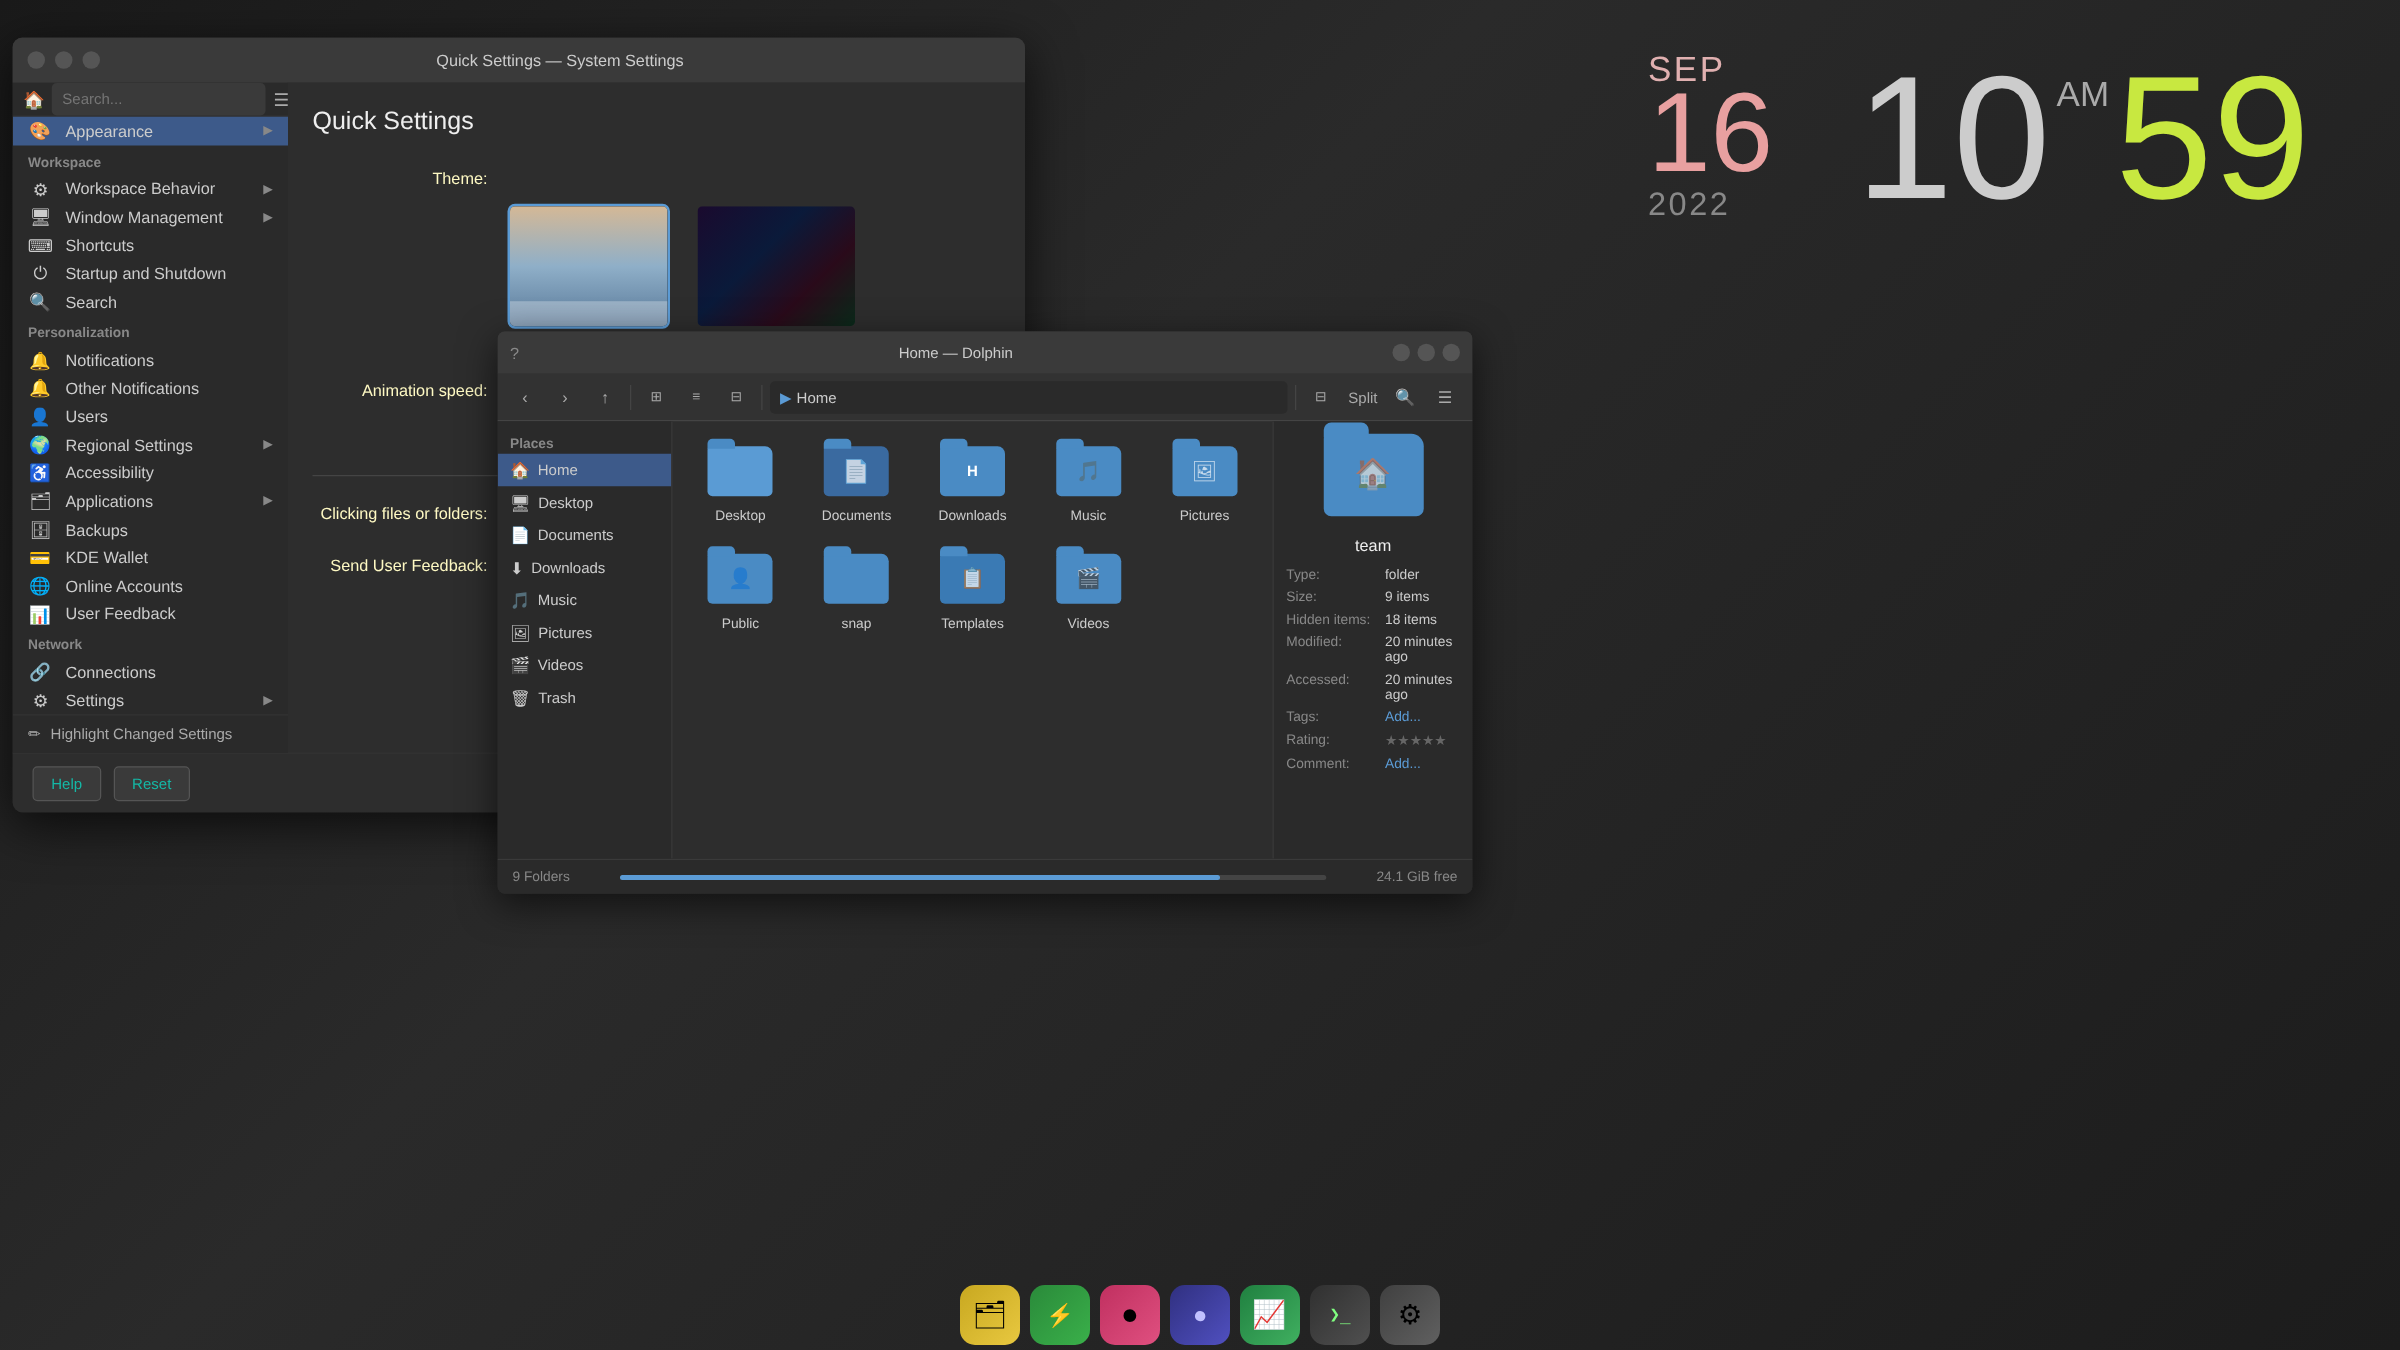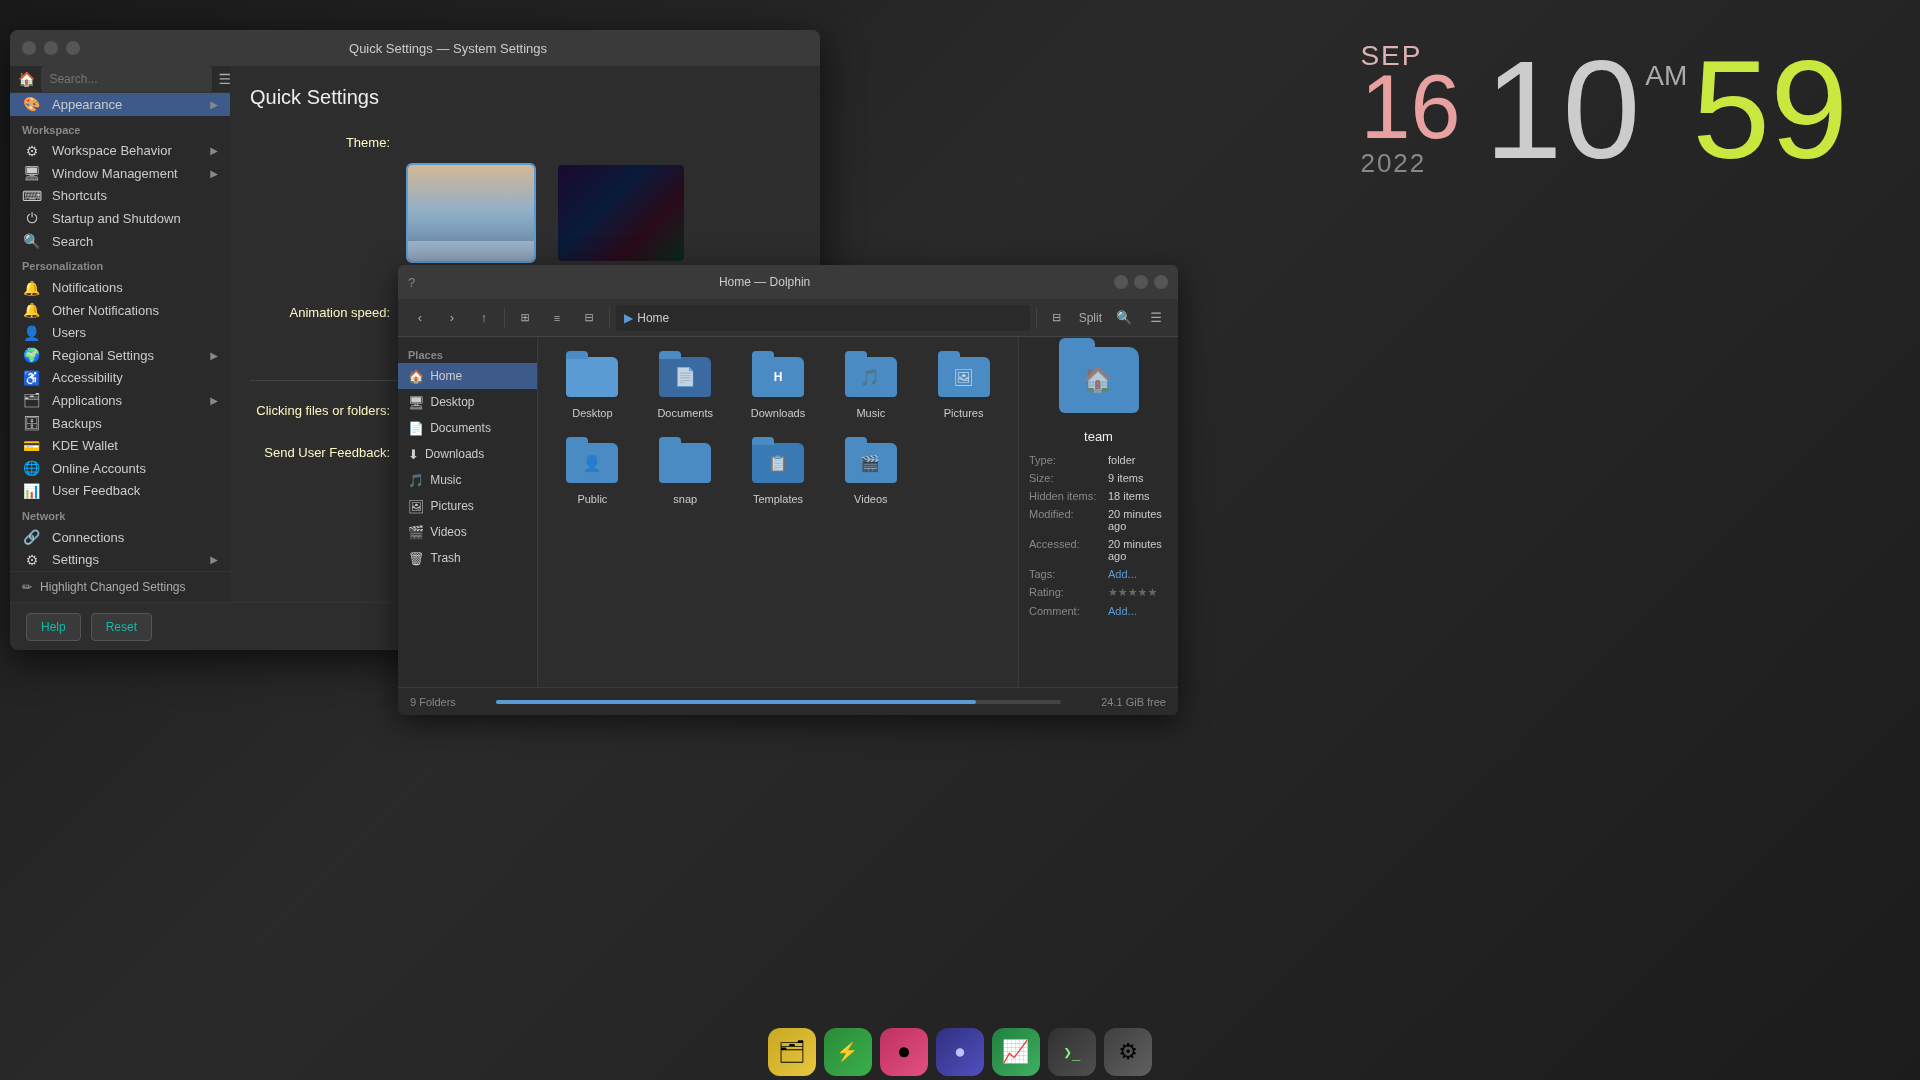--- a/index.html
+++ b/index.html
@@ -50,20 +50,21 @@
     .clock-year {
       font-size: 26px;
       color: #888;
       font-weight: 300;
       letter-spacing: 2px;
     }
     .clock-time {
       display: flex;
       align-items: flex-start;
       gap: 5px;
+      margin-left: 42px;
     }
     .clock-hour {
       font-size: 140px;
       font-weight: 100;
       line-height: 1;
       color: #ccc;
     }
     .clock-ampm {
       font-size: 28px;
       color: #aaa;

